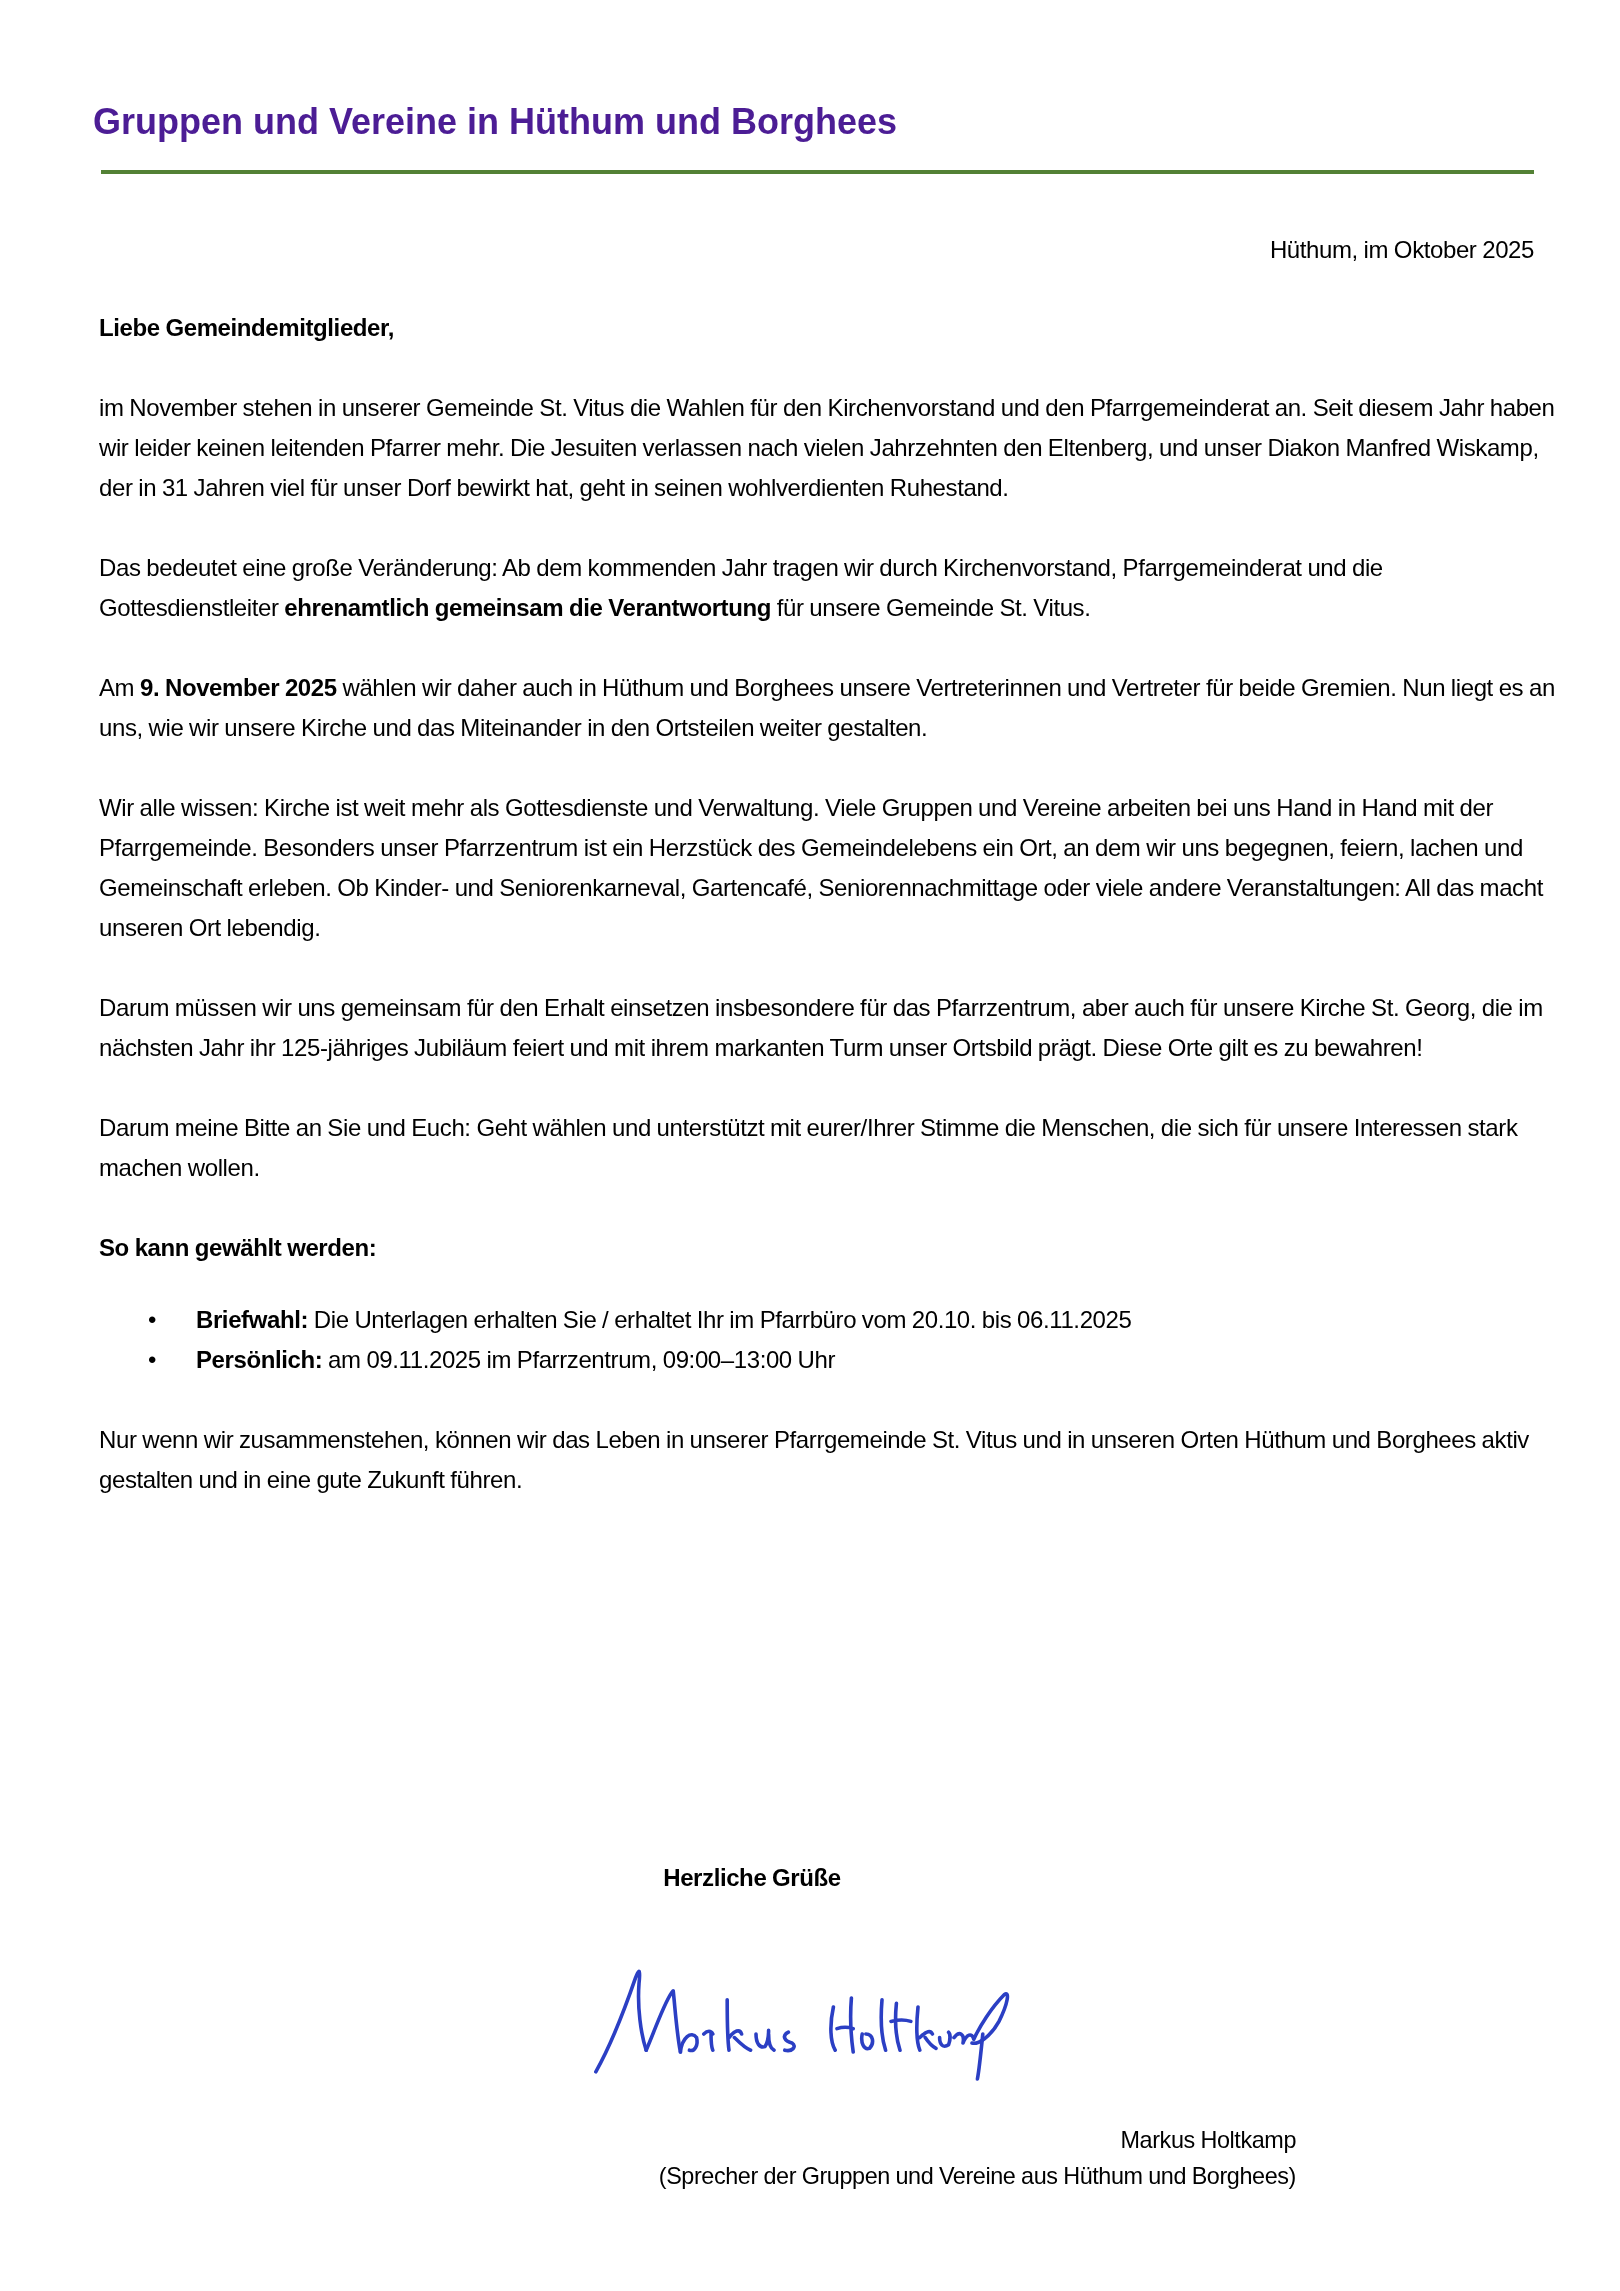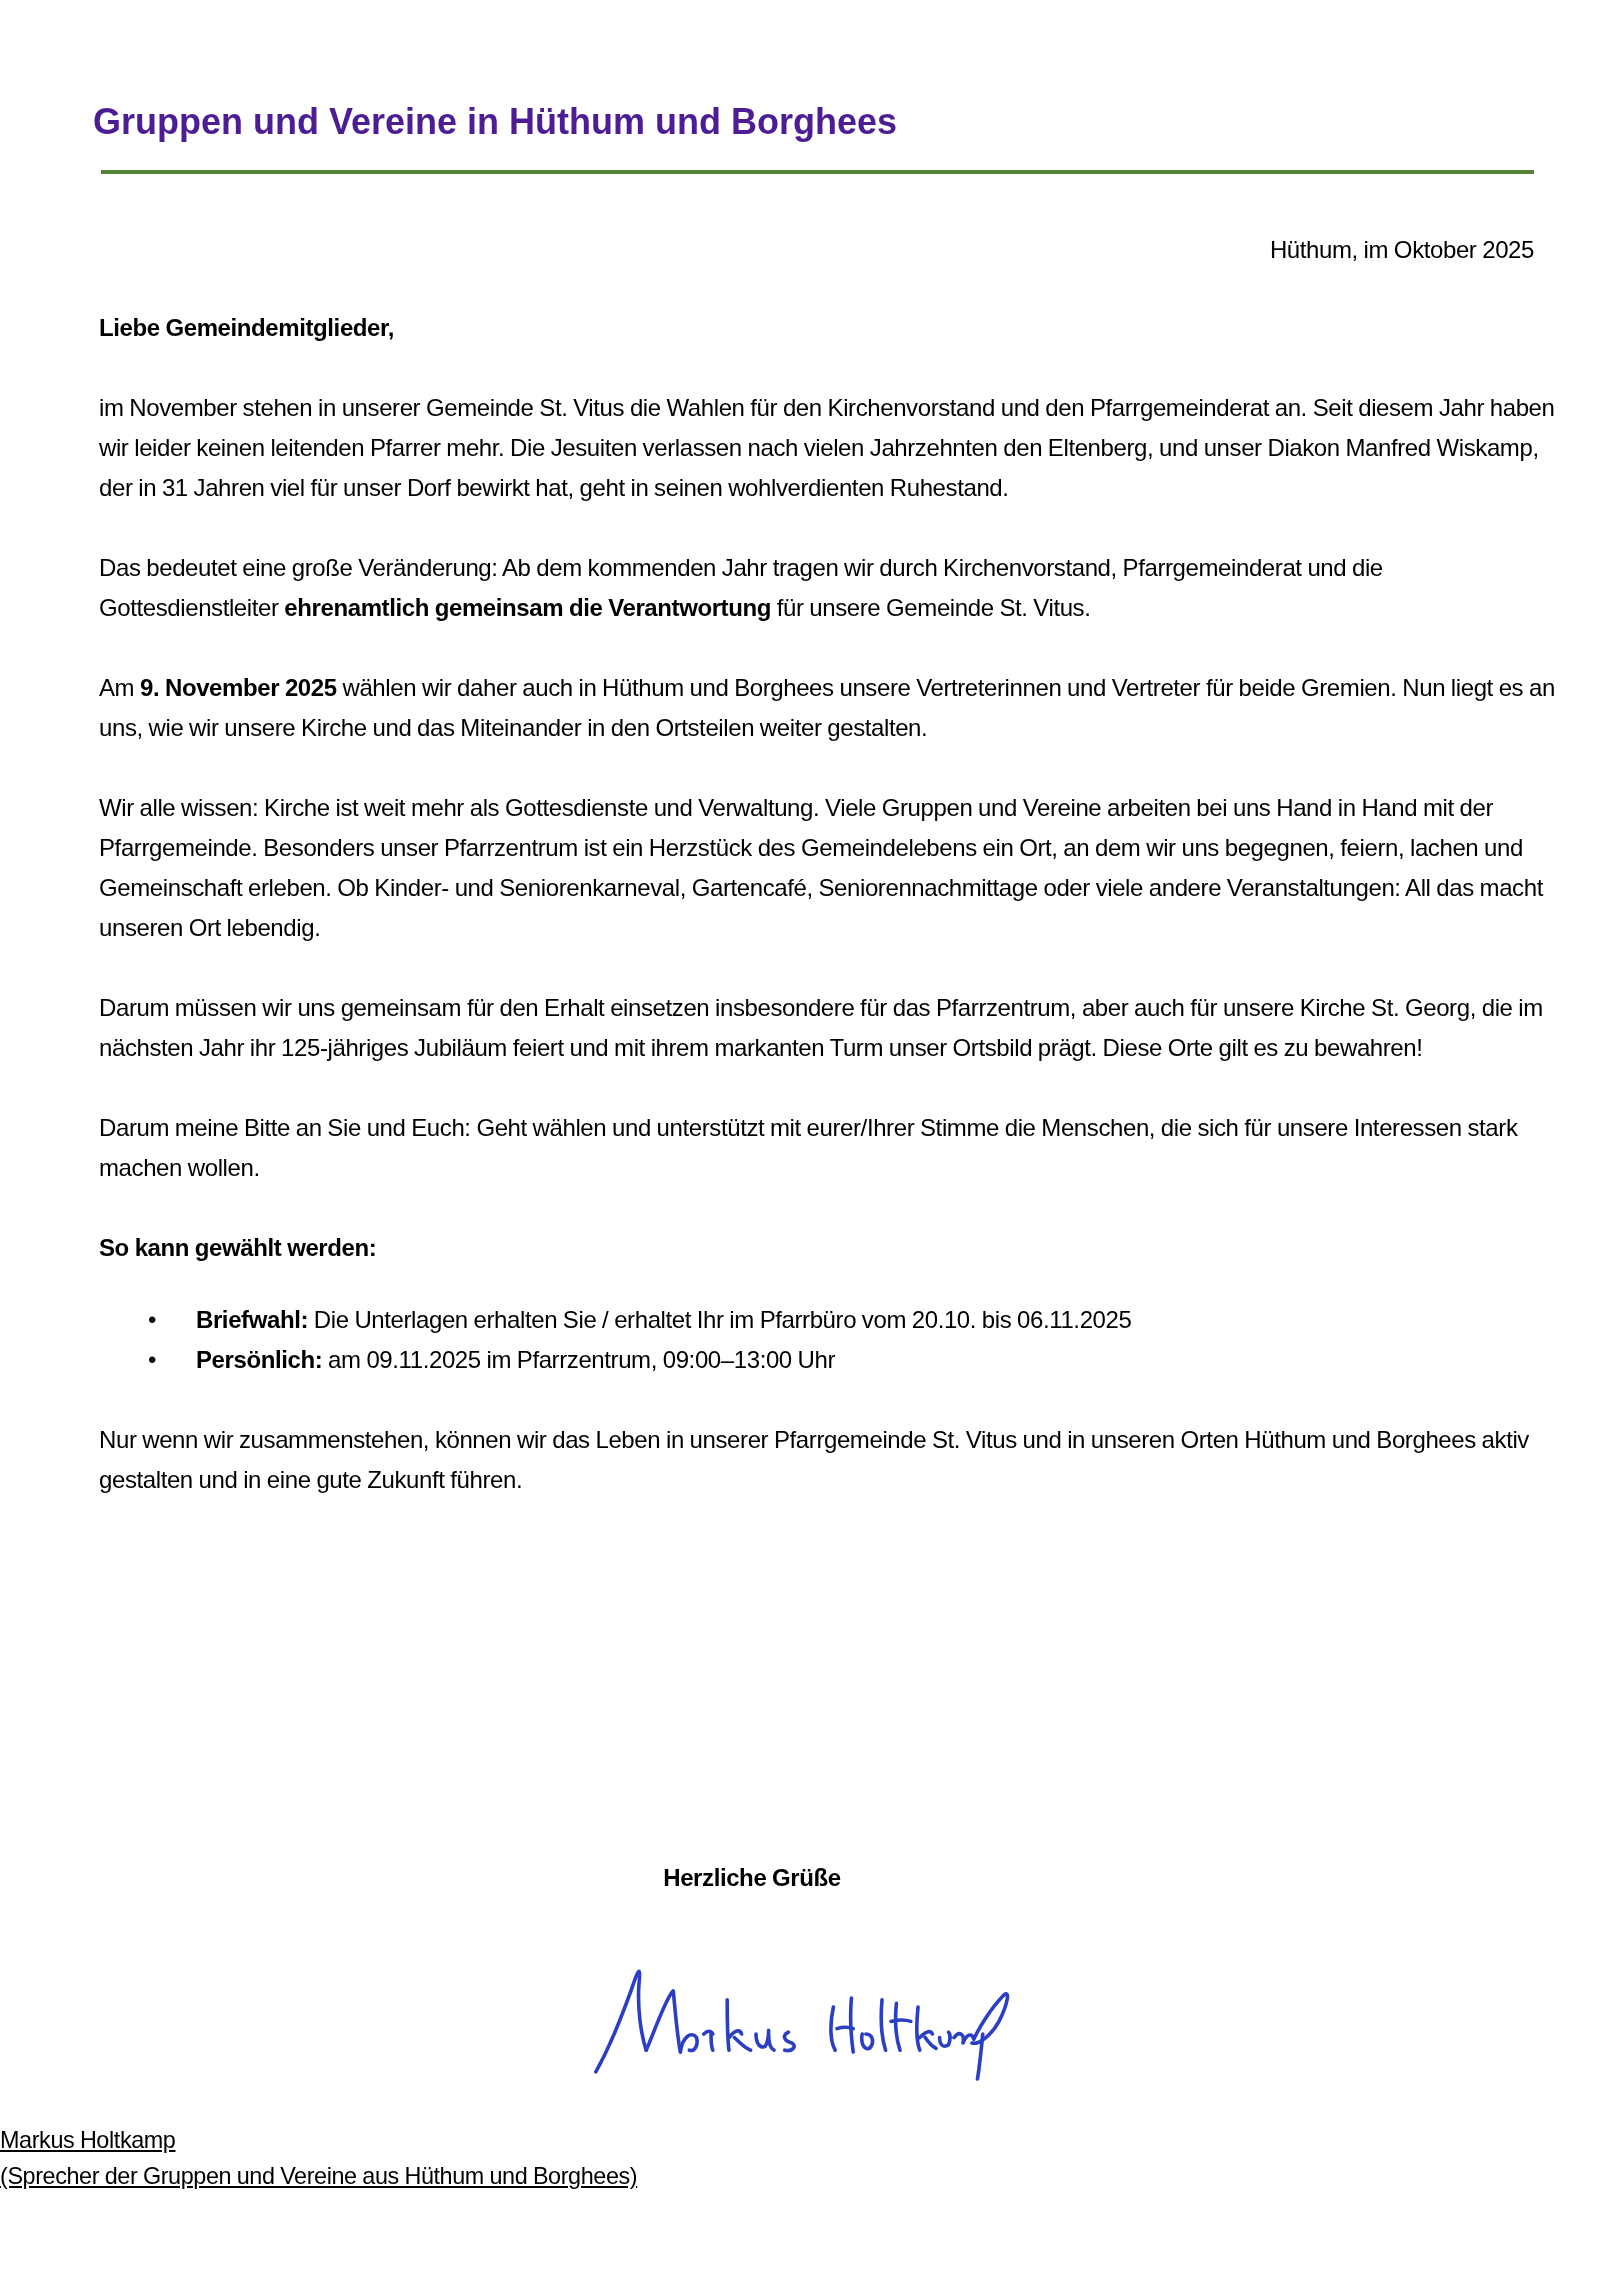--- a/index.html
+++ b/index.html
@@ -18,21 +18,21 @@
   .dateline { position: absolute; right: 86px; top: 230px; text-align: right; }
   .content { position: absolute; left: 99px; top: 308px; width: 1458px; }
   .content p { margin: 0; }
   .gap { height: 40px; }
   .b { font-weight: bold; }
   ul.vote { margin: 0; padding: 0; list-style: none; }
   ul.vote li { position: relative; padding-left: 97px; }
   ul.vote li .bullet { position: absolute; left: 49px; top: 0; }
   .closing { position: absolute; left: 0; width: 1504px; text-align: center; top: 1858px; font-weight: bold; }
   .signature { position: absolute; left: 576px; top: 1944px; width: 468px; height: 162px; }
-  .signer { position: absolute; left: 0; width: 1296px; text-align: left; top: 2122px; font-size: 23.4px; line-height: 36px; text-decoration: underline; }
+  .signer { position: absolute; left: 0; width: 1296px; text-align: right; top: 2122px; font-size: 23.4px; line-height: 36px; }
 </style>
 </head>
 <body>
 
 <div class="page">
 
   <h1 class="title">Gruppen und Vereine in Hüthum und Borghees</h1>
   <div class="rule"></div>
 
   <div class="dateline body-text">Hüthum, im Oktober 2025</div>

